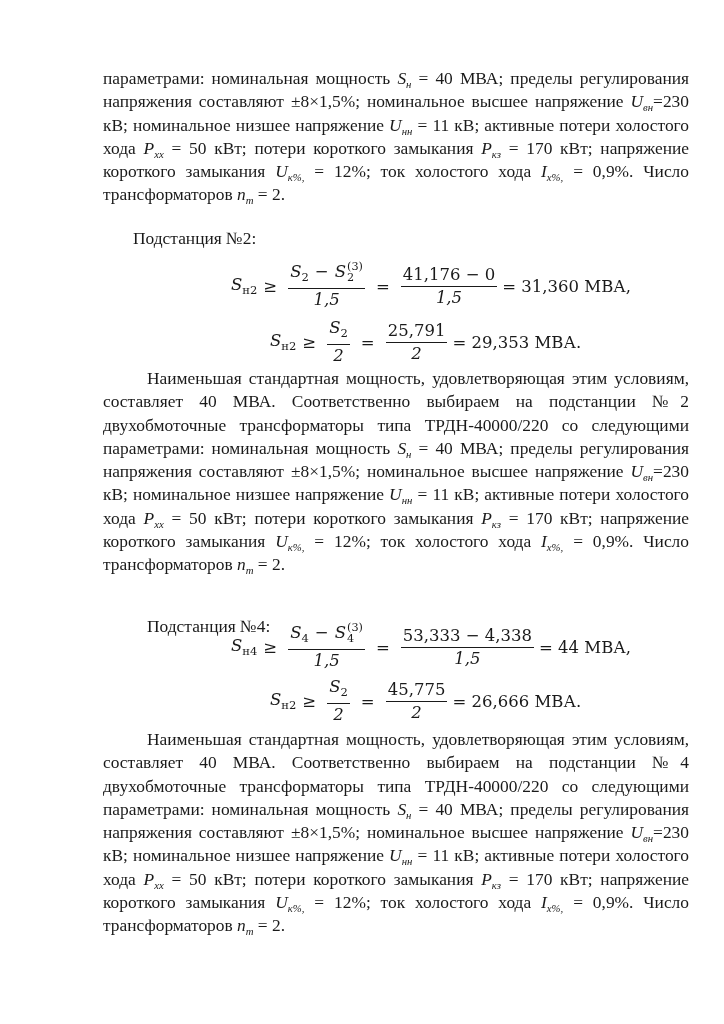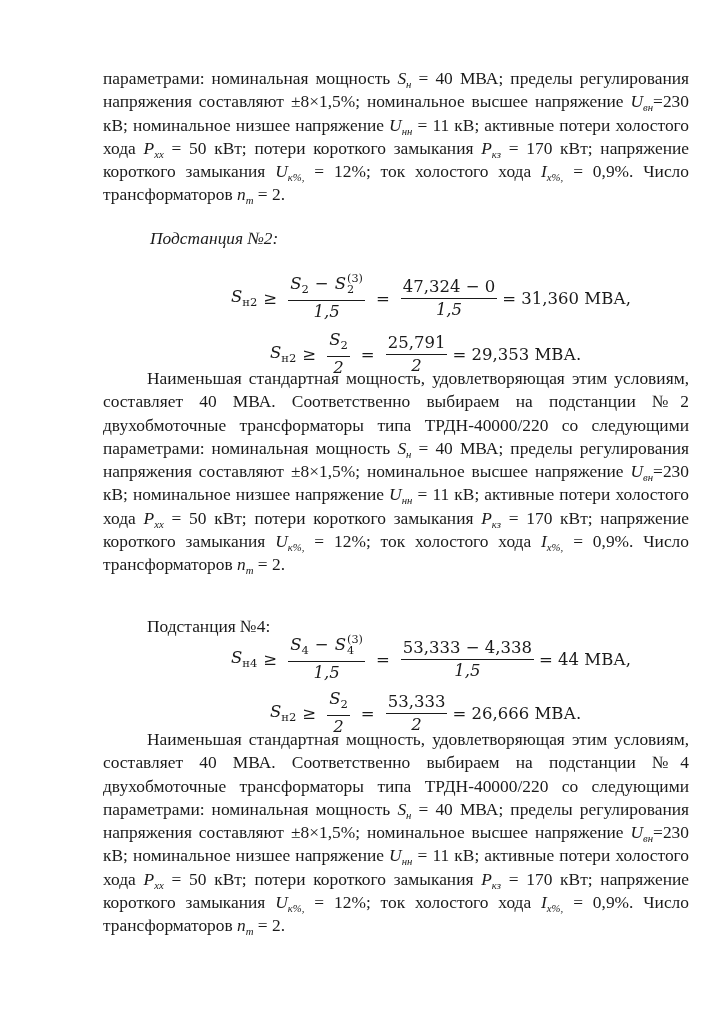--- a/index.html
+++ b/index.html
@@ -15,48 +15,48 @@
     position: absolute; font-family: "Liberation Serif", serif; font-size: 17.4px; line-height: 23px; margin: 0;
   }
   i.v { font-style: italic; }
   sub { font-size: 0.62em; vertical-align: -0.35em; line-height: 0; font-style: italic; }
   .formula {
     position: absolute; display: flex; align-items: center; white-space: nowrap;
     font-family: "DejaVu Serif", serif; font-size: 16.5px;
   }
   .formula .sym { font-style: italic; }
   .formula .msub { font-size: 0.7em; vertical-align: -0.35em; font-style: normal; }
-  .frac { display: inline-flex; flex-direction: column; align-items: center; margin: 12px 5px; vertical-align: middle; }
+  .frac { display: inline-flex; flex-direction: column; align-items: center; margin: 0 5px; vertical-align: middle; }
   .frac .num { padding: 0 2px 1px 2px; border-bottom: 1px solid #1a1a1a; line-height: 20px; }
   .frac .den { padding: 1px 2px 0 2px; line-height: 20px; font-style: italic; }
   .op { margin: 0 6px; }
   .subsup { display: inline-flex; flex-direction: column; line-height: 0.9; vertical-align: middle; font-size: 0.68em; font-style: normal; margin-left: 1px; }
 </style>
 </head>
 <body>
 
 <div class="page">
 
   <p class="para" style="top:67px;">параметрами: номинальная мощность <i class="v">S<sub>н</sub></i> = 40 МВА; пределы регулирования напряжения составляют ±8×1,5%; номинальное высшее напряжение <i class="v">U<sub>вн</sub></i>=230 кВ; номинальное низшее напряжение <i class="v">U<sub>нн</sub></i> = 11 кВ; активные потери холостого хода   <i class="v">P<sub>хх</sub></i> = 50 кВт; потери короткого замыкания <i class="v">P<sub>кз</sub></i> = 170 кВт; напряжение короткого замыкания <i class="v">U<sub>к%,</sub></i> = 12%; ток холостого хода <i class="v">I<sub>х%,</sub></i> = 0,9%. Число трансформаторов <i class="v">n<sub>т</sub></i> = 2.</p>
 
-  <div class="heading" style="left:150px; top:227px;font-style:italic;">Подстанция №2:</div>
+  <div class="heading" style="left:133px; top:227px;">Подстанция №2:</div>
 
   <div class="formula" style="left:231px; top:262px;">
     <span class="sym"><span>S</span><span class="msub">н2</span></span>
     <span class="op">≥</span>
     <span class="frac">
       <span class="num"><span class="sym">S</span><span class="msub">2</span><span class="op">−</span><span class="sym">S</span><span class="subsup">
             <span>(3)</span>
             <span>2</span>
           </span></span>
       <span class="den">1,5</span>
     </span>
     <span class="op">=</span>
     <span class="frac">
-      <span class="num">47,324 − 0</span>
+      <span class="num">41,176 − 0</span>
       <span class="den">1,5</span>
     </span>
     <span>= 31,360 МВА,</span>
   </div>
 
   <div class="formula" style="left:270px; top:318px;">
     <span class="sym"><span>S</span><span class="msub">н2</span></span>
     <span class="op">≥</span>
     <span class="frac">
       <span class="num"><span class="sym">S</span><span class="msub">2</span></span>
@@ -94,21 +94,21 @@
 
   <div class="formula" style="left:270px; top:677px;">
     <span class="sym"><span>S</span><span class="msub">н2</span></span>
     <span class="op">≥</span>
     <span class="frac">
       <span class="num"><span class="sym">S</span><span class="msub">2</span></span>
       <span class="den">2</span>
     </span>
     <span class="op">=</span>
     <span class="frac">
-      <span class="num">53,333</span>
+      <span class="num">45,775</span>
       <span class="den">2</span>
     </span>
     <span>= 26,666 МВА.</span>
   </div>
 
   <p class="para indent" style="top:728px;">Наименьшая стандартная мощность, удовлетворяющая этим условиям, составляет 40 МВА. Соответственно выбираем на подстанции №4 двухобмоточные трансформаторы типа ТРДН-40000/220 со следующими параметрами: номинальная мощность <i class="v">S<sub>н</sub></i> = 40 МВА; пределы регулирования напряжения составляют ±8×1,5%; номинальное высшее напряжение <i class="v">U<sub>вн</sub></i>=230 кВ; номинальное низшее напряжение <i class="v">U<sub>нн</sub></i> = 11 кВ; активные потери холостого хода   <i class="v">P<sub>хх</sub></i> = 50 кВт; потери короткого замыкания <i class="v">P<sub>кз</sub></i> = 170 кВт; напряжение короткого замыкания <i class="v">U<sub>к%,</sub></i> = 12%; ток холостого хода <i class="v">I<sub>х%,</sub></i> = 0,9%. Число трансформаторов <i class="v">n<sub>т</sub></i> = 2.</p>
 
 </div>
 
 </body></html>

